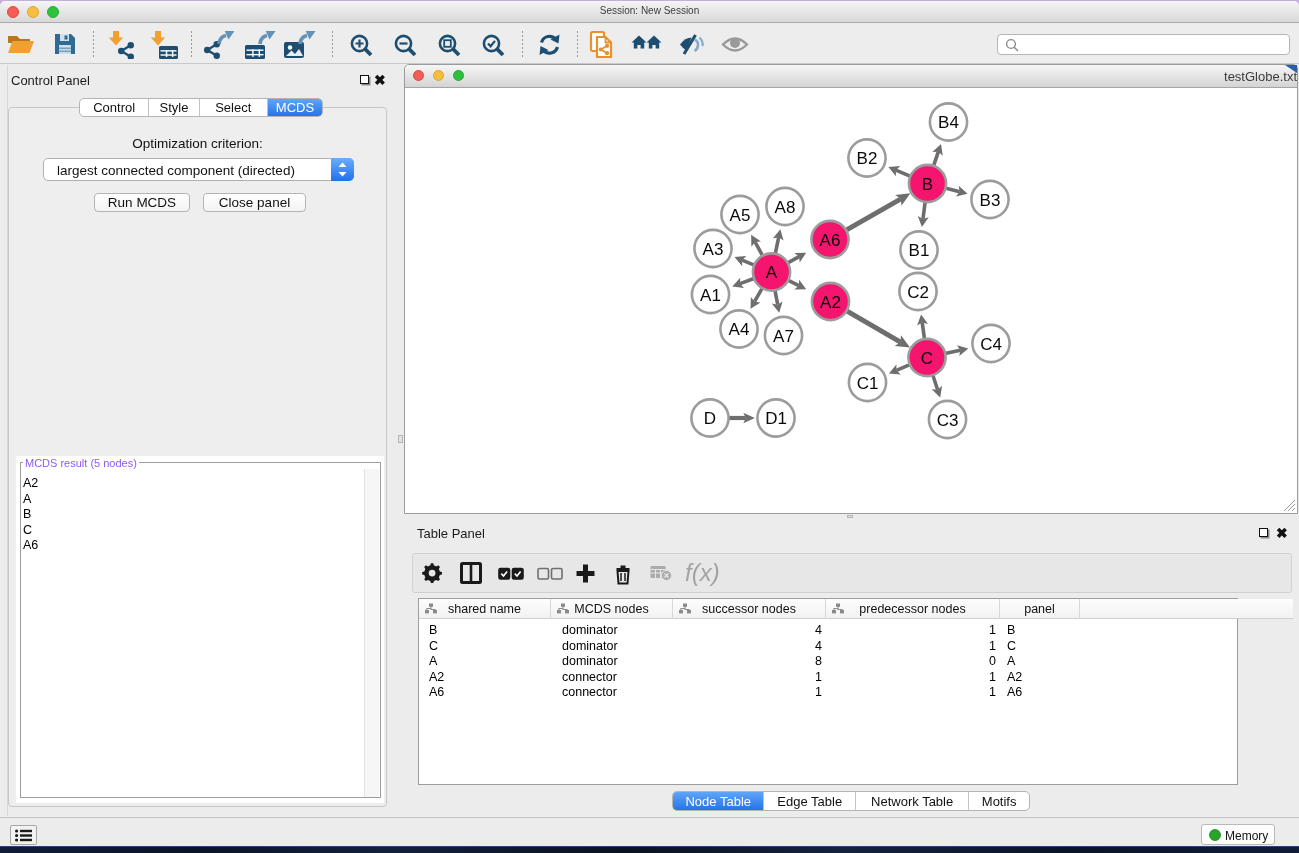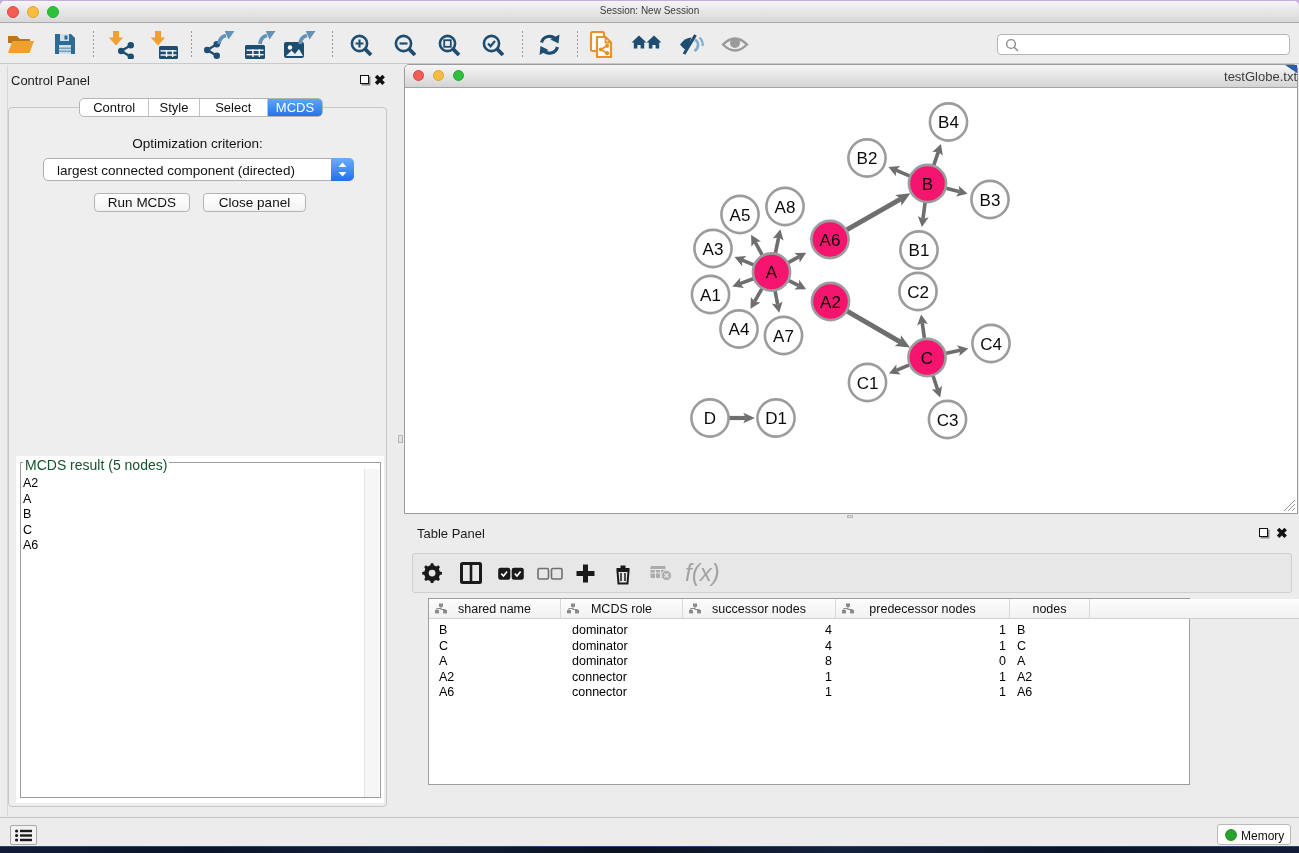--- a/index.html
+++ b/index.html
@@ -26,41 +26,41 @@
 .seg div{font-size:13px;color:#111;text-align:center;border-left:1px solid #c3c3c3;display:flex;align-items:center;justify-content:center}
 .seg div:first-child{border-left:none}
 .seg div.sel{background:linear-gradient(#5fa5f8,#2574e8);color:#fff}
 #opt-label{position:absolute;left:0;top:71px;width:379px;text-align:center;font-size:13.5px;color:#111}
 #dropdown{position:absolute;left:35px;top:93px;width:311px;height:23px;background:#fff;border:1px solid #b0b0b0;border-radius:5px}
 #dropdown .txt{position:absolute;left:13px;top:4px;font-size:13.5px;color:#111}
 #dropdown .cap{position:absolute;right:-1px;top:-1px;width:23px;height:23px;border-radius:0 5px 5px 0;background:linear-gradient(#6aaefb,#2070ee)}
 .btn{position:absolute;height:19px;background:linear-gradient(#ffffff,#f3f3f3);border:1px solid #b4b4b4;border-radius:4px;font-size:13.5px;color:#111;text-align:center}
 #results{position:absolute;left:8px;top:391px;width:368px;height:347px;background:#fff}
 #fieldset{position:absolute;left:4px;top:6px;width:361px;height:336px;border:1px solid #9d9d9d}
-#fieldset legend{position:absolute;left:2px;top:-6px;background:#fff;padding:0 2px;font-size:14px;color:#14532d}
+#fieldset legend{position:absolute;left:2px;top:-6px;background:#fff;padding:0 2px;font-size:11px;color:#8b5cf6}
 #mlist{position:absolute;left:1px;top:1px;width:344px;height:333px;font-size:12.5px;color:#000;line-height:15.6px;padding:12px 0 0 1px}
 #mscroll{position:absolute;right:1px;top:6px;width:15px;height:328px;background:#f6f6f6;border-left:1px solid #e2e2e2}
 
 #netwin{position:absolute;left:404px;top:63px;width:894px;height:450px;background:#fff;border:1px solid #9b9b9b;border-radius:5px 5px 0 0}
 #net-titlebar{position:absolute;left:0;top:0;width:100%;height:23px;background:linear-gradient(#f6f6f6,#d4d4d4);border-bottom:1px solid #a5a5a5;border-radius:5px 5px 0 0}
 #net-titlebar .t{position:absolute;width:100%;text-align:right;top:4px;font-size:13px;color:#3c3c3c}
 
 #tpanel{position:absolute;left:404px;top:520px;width:895px;height:295px}
 #tp-title{position:absolute;left:13px;top:5px;font-size:13px;color:#1c1c1c}
 #tp-toolbar{position:absolute;left:8px;top:32px;width:880px;height:40px;background:#e7e7e7;border:1px solid #d0d0d0;border-radius:3px}
-#ttable{position:absolute;left:24px;top:77px;width:762px;height:187px;background:#fff;border:1px solid #9e9e9e}
+#ttable{position:absolute;left:14px;top:77px;width:820px;height:187px;background:#fff;border:1px solid #9e9e9e}
 #thead{position:absolute;left:0;top:0;width:874px;height:20px;background:linear-gradient(#fdfdfd,#f2f2f2);border-bottom:1px solid #d0d0d0}
 .hcell{position:absolute;top:0;height:20px;border-right:1px solid #d8d8d8;font-size:12.5px;color:#111}
 .hcell span{position:absolute;top:3px;width:100%;text-align:center}
 .trow{position:absolute;font-size:12.5px;color:#000;height:15.5px}
 .float-ico{position:absolute;width:9px;height:9px;border:1.5px solid #111;background:#fff;box-shadow:1.5px 1.5px 0 #8a8a8a}
 .close-x{position:absolute;font-size:14px;font-weight:bold;color:#111;line-height:12px}
 
 #statusbar{position:absolute;left:0;top:816px;width:1299px;height:30px;background:#ececec;border-top:1px solid #c2c2c2}
-#memory{position:absolute;right:8px;top:6px;width:74px;height:21px;background:#fdfdfd;border:1px solid #b9b9b9;border-radius:3px;font-size:12px;color:#111}
+#memory{position:absolute;right:24px;top:6px;width:74px;height:21px;background:#fdfdfd;border:1px solid #b9b9b9;border-radius:3px;font-size:12px;color:#111}
 #listbtn{position:absolute;left:10px;top:7px;width:27px;height:20px;background:#f2f2f2;border:1px solid #a8a8a8;border-radius:2px}
 </style></head>
 <body>
 <div id="wall-top"></div>
 <div id="app">
 <div id="titlebar">
  <div class="t">Session: New Session</div>
  <div class="tl" style="left:7px;top:5px;width:12px;height:12px;background:#f45c54;border:1px solid #dd4a42"></div>
  <div class="tl" style="left:27px;top:5px;width:12px;height:12px;background:#f7bd3f;border:1px solid #e0a431"></div>
  <div class="tl" style="left:47px;top:5px;width:12px;height:12px;background:#2fc13e;border:1px solid #27ad34"></div>
@@ -382,21 +382,21 @@
           </div>
 <div class="hcell" style="left:132px;width:122px">
             <span style="position:absolute;left:6px;top:4px;width:auto"><svg width="12" height="11" viewBox="0 0 12 11">
                 <g fill="#8a8a8a">
                   <rect x="4" y="0.5" width="4" height="3.4"></rect>
                   <rect x="0" y="7" width="4" height="3.4"></rect>
                   <rect x="8" y="7" width="4" height="3.4"></rect>
                   <path d="M5.5 3.9 h1 v2 h-4.1 v1.6 h-1 v-2.6 h4.1 z M6.5 3.9 v2 h4.1 v2.6 h-1 v-1.6 h-4.1 v-3 z"></path>
                 </g>
               </svg></span>
-            <span>MCDS role</span>
+            <span>MCDS nodes</span>
           </div>
 <div class="hcell" style="left:254px;width:153px">
             <span style="position:absolute;left:6px;top:4px;width:auto"><svg width="12" height="11" viewBox="0 0 12 11">
                 <g fill="#8a8a8a">
                   <rect x="4" y="0.5" width="4" height="3.4"></rect>
                   <rect x="0" y="7" width="4" height="3.4"></rect>
                   <rect x="8" y="7" width="4" height="3.4"></rect>
                   <path d="M5.5 3.9 h1 v2 h-4.1 v1.6 h-1 v-2.6 h4.1 z M6.5 3.9 v2 h4.1 v2.6 h-1 v-1.6 h-4.1 v-3 z"></path>
                 </g>
               </svg></span>
@@ -407,21 +407,21 @@
                 <g fill="#8a8a8a">
                   <rect x="4" y="0.5" width="4" height="3.4"></rect>
                   <rect x="0" y="7" width="4" height="3.4"></rect>
                   <rect x="8" y="7" width="4" height="3.4"></rect>
                   <path d="M5.5 3.9 h1 v2 h-4.1 v1.6 h-1 v-2.6 h4.1 z M6.5 3.9 v2 h4.1 v2.6 h-1 v-1.6 h-4.1 v-3 z"></path>
                 </g>
               </svg></span>
             <span>predecessor nodes</span>
           </div>
 <div class="hcell" style="left:581px;width:80px">
-            <span>nodes</span>
+            <span>panel</span>
           </div>
 </div>
 <div class="trow" style="left:10px;top:24px">B</div>
 <div class="trow" style="left:143px;top:24px">dominator</div>
 <div class="trow" style="left:254px;top:24px;width:149px;text-align:right">4</div>
 <div class="trow" style="left:407px;top:24px;width:170px;text-align:right">1</div>
 <div class="trow" style="left:588px;top:24px">B</div>
 <div class="trow" style="left:10px;top:39.5px">C</div>
 <div class="trow" style="left:143px;top:39.5px">dominator</div>
 <div class="trow" style="left:254px;top:39.5px;width:149px;text-align:right">4</div>
@@ -436,20 +436,26 @@
 <div class="trow" style="left:143px;top:70.5px">connector</div>
 <div class="trow" style="left:254px;top:70.5px;width:149px;text-align:right">1</div>
 <div class="trow" style="left:407px;top:70.5px;width:170px;text-align:right">1</div>
 <div class="trow" style="left:588px;top:70.5px">A2</div>
 <div class="trow" style="left:10px;top:86.0px">A6</div>
 <div class="trow" style="left:143px;top:86.0px">connector</div>
 <div class="trow" style="left:254px;top:86.0px;width:149px;text-align:right">1</div>
 <div class="trow" style="left:407px;top:86.0px;width:170px;text-align:right">1</div>
 <div class="trow" style="left:588px;top:86.0px">A6</div>
 </div>
+<div class="seg" style="left:268px;top:270px;width:358px;height:20px">
+        <div class="sel" style="width:91px">Node Table</div>
+        <div style="width:92px">Edge Table</div>
+        <div style="width:114px">Network Table</div>
+        <div style="width:61px">Motifs</div>
+      </div>
 </div>
 <div id="statusbar">
 <div id="listbtn">
         <svg width="17" height="13" style="position:absolute;left:4px;top:3px" viewBox="0 0 17 13">
           <g fill="#1a1a1a">
             <circle cx="1.6" cy="2" r="1.6"></circle>
             <circle cx="1.6" cy="6.5" r="1.6"></circle>
             <circle cx="1.6" cy="11" r="1.6"></circle>
             <rect x="5" y="0.8" width="12" height="2.4"></rect>
             <rect x="5" y="5.3" width="12" height="2.4"></rect>

